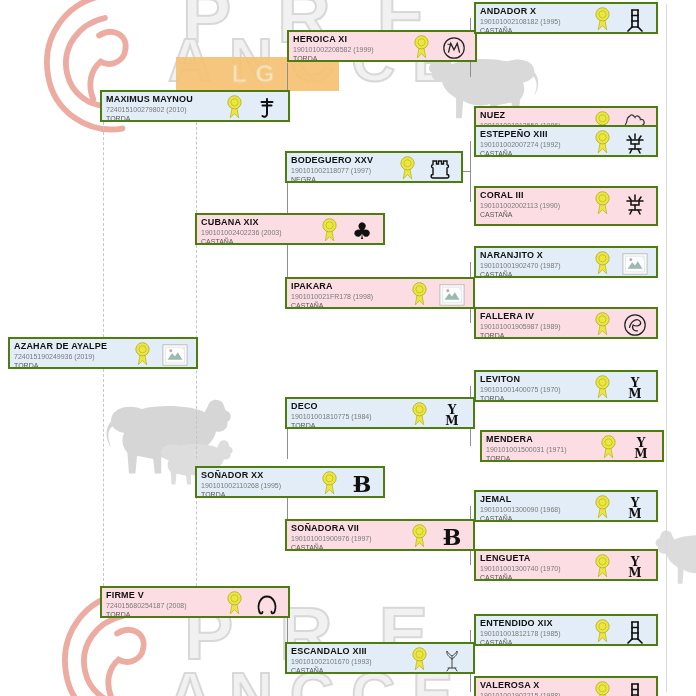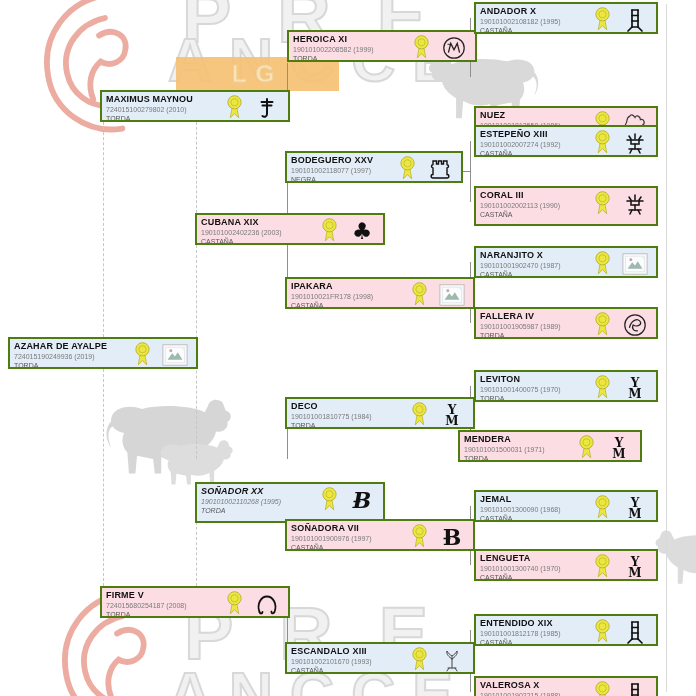--- a/index.html
+++ b/index.html
@@ -258,21 +258,21 @@
           </svg></span>
         <span class="brand">
           <svg viewBox="0 0 28 28">
             <g font-family="DejaVu Serif" font-weight="bold" fill="#111" text-anchor="middle">
               <text x="14" y="13" font-size="13">Y</text>
               <text x="14" y="25" font-size="13">M</text>
             </g>
           </svg>
         </span>
       </div>
-      <div class="pbox blue" style="left: 195px; top: 482px; width: 190px; height: 41px; font-style: italic;">
+      <div class="pbox blue" style="left: 195px; top: 466px; width: 190px; height: 32px;">
         <div class="pname">SOÑADOR XX</div>
         <div class="preg">190101002110268 (1995)</div>
         <div class="pcoat">TORDA</div>
         <span class="ribbon"><svg viewBox="0 0 18 28">
             <path d="M6.5 14 L4.5 25 L9 20.5 L13.5 25 L11.5 14 Z" fill="#ece73f" stroke="#b9b232" stroke-width="0.8"></path>
             <circle cx="9" cy="8.5" r="7" fill="#ece73f" stroke="#b9b232"></circle>
             <circle cx="9" cy="8.5" r="3.8" fill="none" stroke="#c8c136"></circle>
           </svg></span>
         <span class="brand">
           <svg viewBox="0 0 24 26">
@@ -454,21 +454,21 @@
           </svg></span>
         <span class="brand">
           <svg viewBox="0 0 28 28">
             <g font-family="DejaVu Serif" font-weight="bold" fill="#111" text-anchor="middle">
               <text x="14" y="13" font-size="13">Y</text>
               <text x="14" y="25" font-size="13">M</text>
             </g>
           </svg>
         </span>
       </div>
-      <div class="pbox pink" style="left: 458px; top: 430px; width: 184px; height: 32px;">
+      <div class="pbox pink" style="left: 480px; top: 430px; width: 184px; height: 32px;">
         <div class="pname">MENDERA</div>
         <div class="preg">190101001500031 (1971)</div>
         <div class="pcoat">TORDA</div>
         <span class="ribbon"><svg viewBox="0 0 18 28">
             <path d="M6.5 14 L4.5 25 L9 20.5 L13.5 25 L11.5 14 Z" fill="#ece73f" stroke="#b9b232" stroke-width="0.8"></path>
             <circle cx="9" cy="8.5" r="7" fill="#ece73f" stroke="#b9b232"></circle>
             <circle cx="9" cy="8.5" r="3.8" fill="none" stroke="#c8c136"></circle>
           </svg></span>
         <span class="brand">
           <svg viewBox="0 0 28 28">

